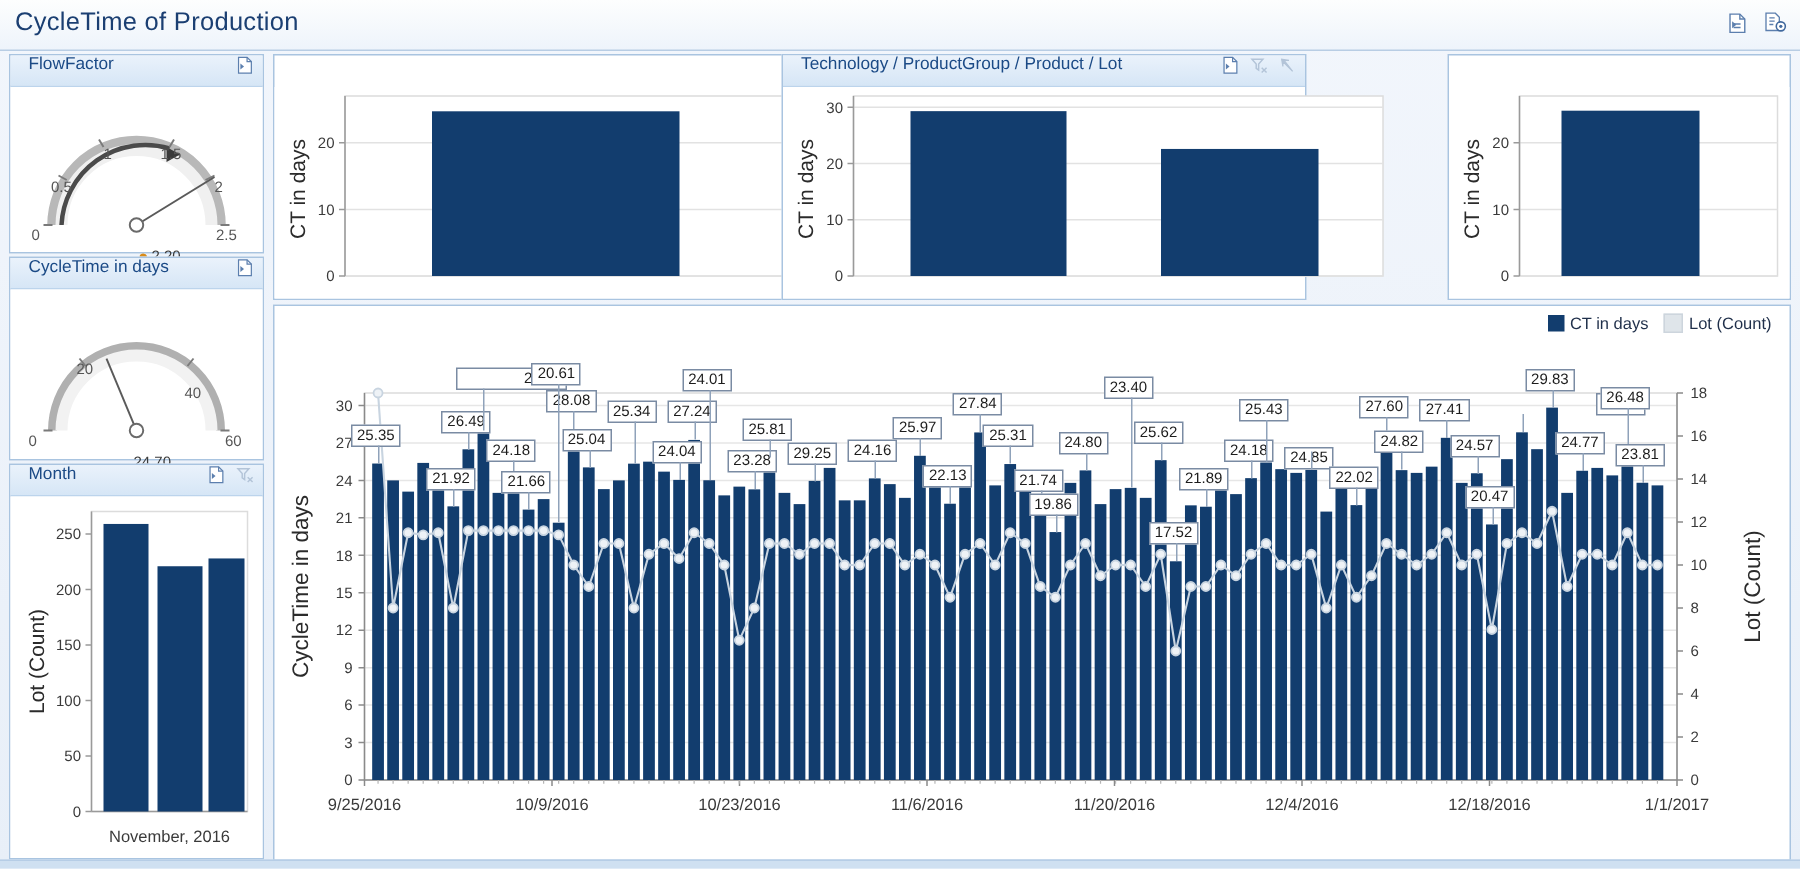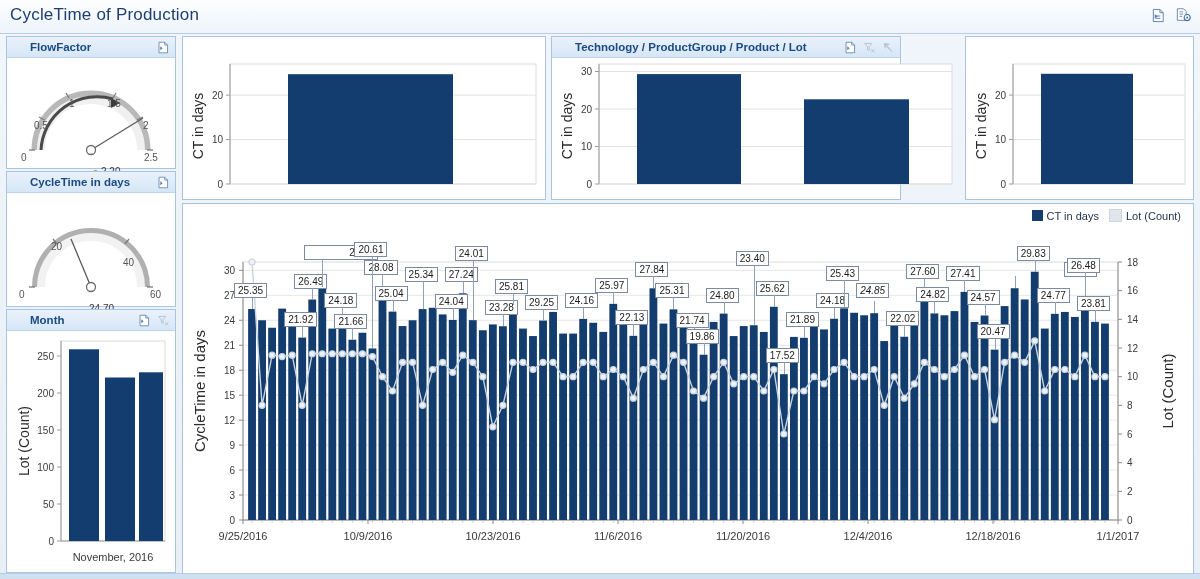--- a/index.html
+++ b/index.html
@@ -13,22 +13,22 @@
   
   .titlebar{position:absolute;left:0;top:0;width:1200px;height:33px;
     background:linear-gradient(#fdfefe,#eef4fb);border-bottom:1px solid #b8cde4;}
   .app-title{position:absolute;left:10px;top:5px;font-size:17px;color:#1b3f72;
     font-weight:400;letter-spacing:.2px;}
   .title-icons{position:absolute;right:8px;top:7px;display:flex;gap:10px;align-items:center;}
   
   .panel{position:absolute;background:#ffffff;border:1px solid #a9c4e0;
     box-sizing:border-box;}
   .panel-head{height:21px;background:linear-gradient(#eaf2fb,#d6e6f6);
-    border-bottom:1px solid #bcd4ec;display:flex;align-items:center;
-    padding:0 5px 0 23px;box-sizing:border-box;font-weight:bold;}
+    border-bottom:1px solid #bcd4ec;display:flex;align-items:flex-start;
+    padding:0 5px 0 12px;box-sizing:border-box;}
   .panel-title{font-size:11.5px;color:#1b4a86;flex:1;white-space:nowrap;overflow:hidden;}
   .panel-icons{display:flex;gap:6px;align-items:center;}
   .panel-body{position:absolute;left:0;right:0;top:21px;bottom:0;background:#fff;}
   
   .ic{display:inline-block;line-height:0;}
   .ic svg{display:block;}
   .gauge-val{position:absolute;font-size:10px;color:#555;}
   .gauge-dot{width:5px;height:5px;border-radius:50%;background:#d98c1a;display:inline-block;
     margin-right:3px;vertical-align:middle;}
   
@@ -219,21 +219,21 @@
         <line x1="43" y1="81.6" x2="47" y2="81.6" class="axisline"></line>
         <text x="40" y="85" text-anchor="end" class="tick10">10</text>
         <line x1="43" y1="37.1" x2="47" y2="37.1" class="axisline"></line>
         <text x="40" y="40.5" text-anchor="end" class="tick10">20</text>
         <rect x="105" y="16.2" width="165" height="109.8" class="bar"></rect>
         <text transform="translate(20,68) rotate(-90)" text-anchor="middle" class="axis-label" style="font-size:14px;">CT in days</text>
       </svg>
     </div>
   </div>
 
-  <div class="panel" style="left:551px;top:36px;width:350px;height:164px;">
+  <div class="panel" style="left:521px;top:36px;width:350px;height:164px;">
     <div class="panel-head">
       <span class="panel-title">Technology / ProductGroup / Product / Lot</span>
       <span class="panel-icons">
         <span class="ic">
           <svg width="13" height="13" viewBox="0 0 16 16">
             <path d="M2.5 1.5h7l3.5 3.5v9.5h-10.5z" fill="#fff" stroke="#5c7fae" stroke-width="1"></path>
             <path d="M9.5 1.5v3.5h3.5" fill="none" stroke="#5c7fae" stroke-width="1"></path>
             <path d="M4 6.5l3 2.5-3 2.5z" fill="#5c7fae"></path>
           </svg>
         </span>
@@ -698,21 +698,21 @@
           <div class="dlabel" style="left: 552.751px; top: 21.2516px;">23.40</div>
           <div class="dstem" style="left: 570.751px; top: 35.2516px; height: 60px;"></div>
           <div class="dlabel" style="left: 582.854px; top: 118.188px;">17.52</div>
           <div class="dstem" style="left: 600.854px; top: 132.188px; height: 12px;"></div>
           <div class="dlabel" style="left: 602.923px; top: 81.8187px;">21.89</div>
           <div class="dstem" style="left: 620.923px; top: 95.8187px; height: 12px;"></div>
           <div class="dlabel" style="left: 633.026px; top: 62.76px;">24.18</div>
           <div class="dstem" style="left: 651.026px; top: 76.76px; height: 12px;"></div>
           <div class="dlabel" style="left: 643.061px; top: 36.3568px;">25.43</div>
           <div class="dstem" style="left: 661.061px; top: 50.3568px; height: 28px;"></div>
-          <div class="dlabel" style="left: 673.164px; top: 53px; font-style: italic;">24.85</div>
+          <div class="dlabel" style="left: 673.164px; top: 68px;">24.85</div>
           <div class="dstem" style="left: 691.164px; top: 71.1839px; height: 12px;"></div>
           <div class="dlabel" style="left: 703.267px; top: 80.7368px;">22.02</div>
           <div class="dstem" style="left: 721.267px; top: 94.7368px; height: 12px;"></div>
           <div class="dlabel" style="left: 723.336px; top: 34.2968px;">27.60</div>
           <div class="dstem" style="left: 741.336px; top: 48.2968px; height: 12px;"></div>
           <div class="dlabel" style="left: 733.37px; top: 57.4335px;">24.82</div>
           <div class="dstem" style="left: 751.37px; top: 71.4335px; height: 12px;"></div>
           <div class="dlabel" style="left: 763.474px; top: 35.8781px;">27.41</div>
           <div class="dstem" style="left: 781.474px; top: 49.8781px; height: 12px;"></div>
           <div class="dlabel" style="left: 783.542px; top: 59.5142px;">24.57</div>

